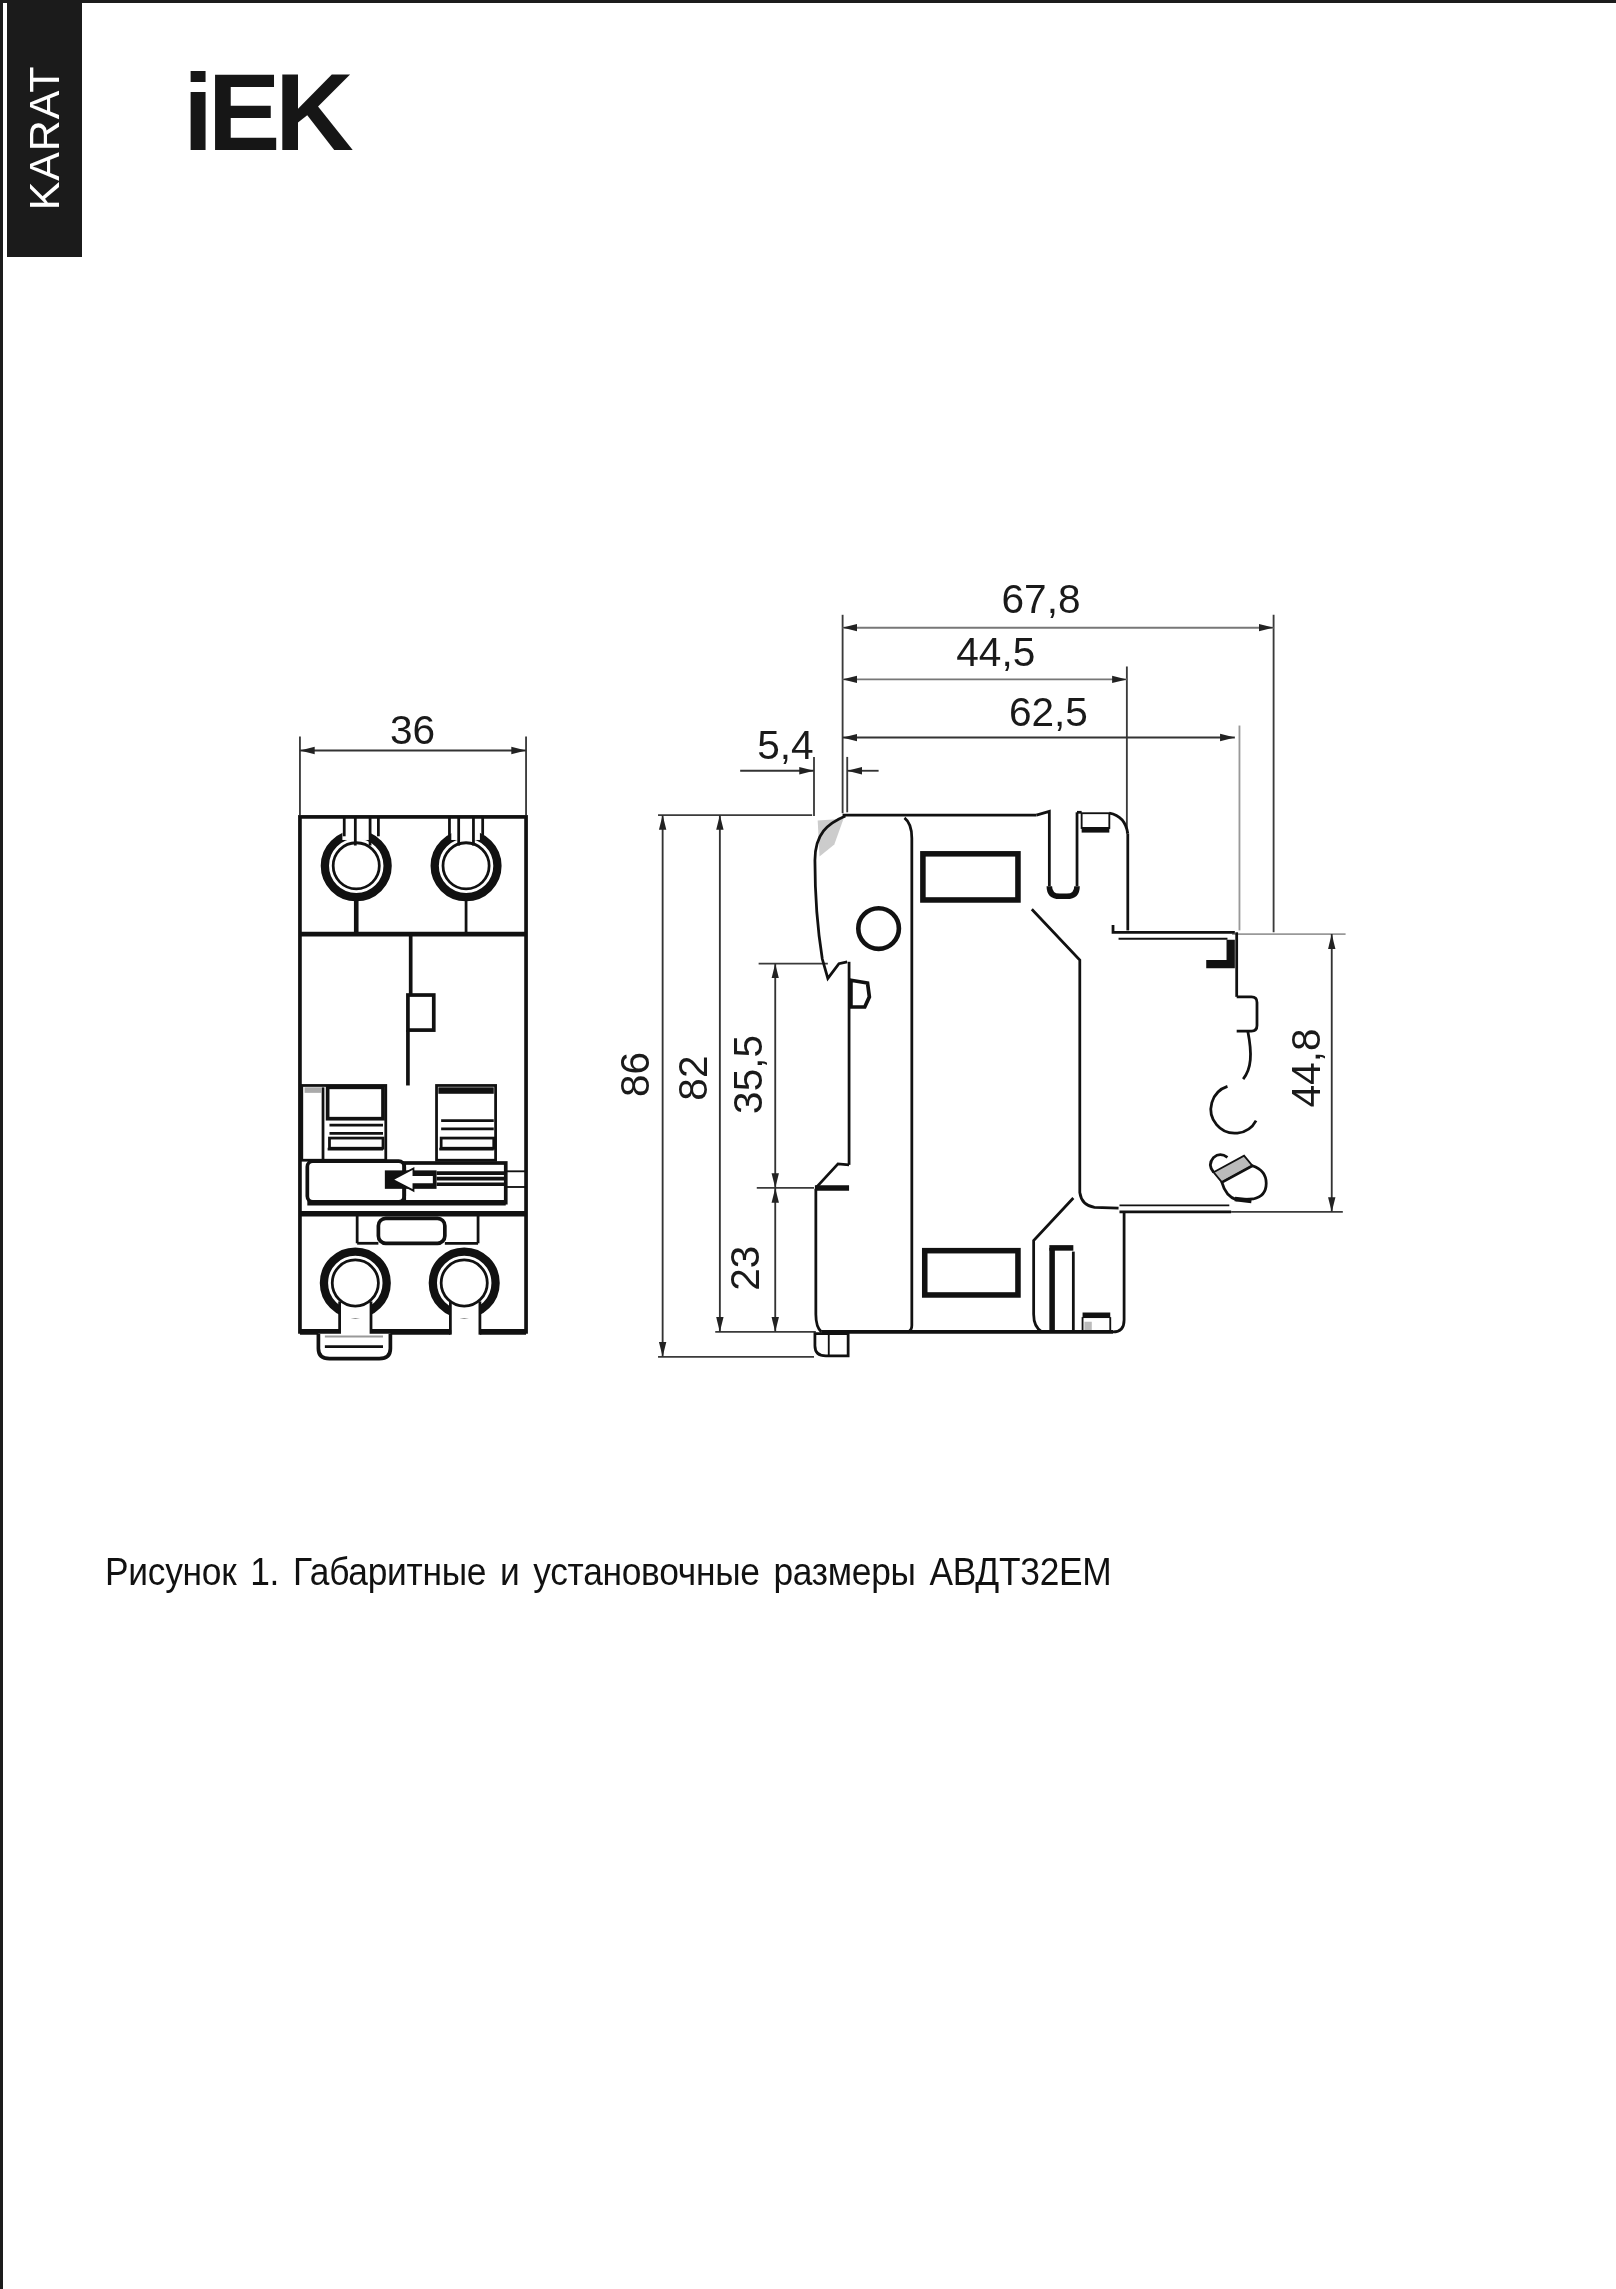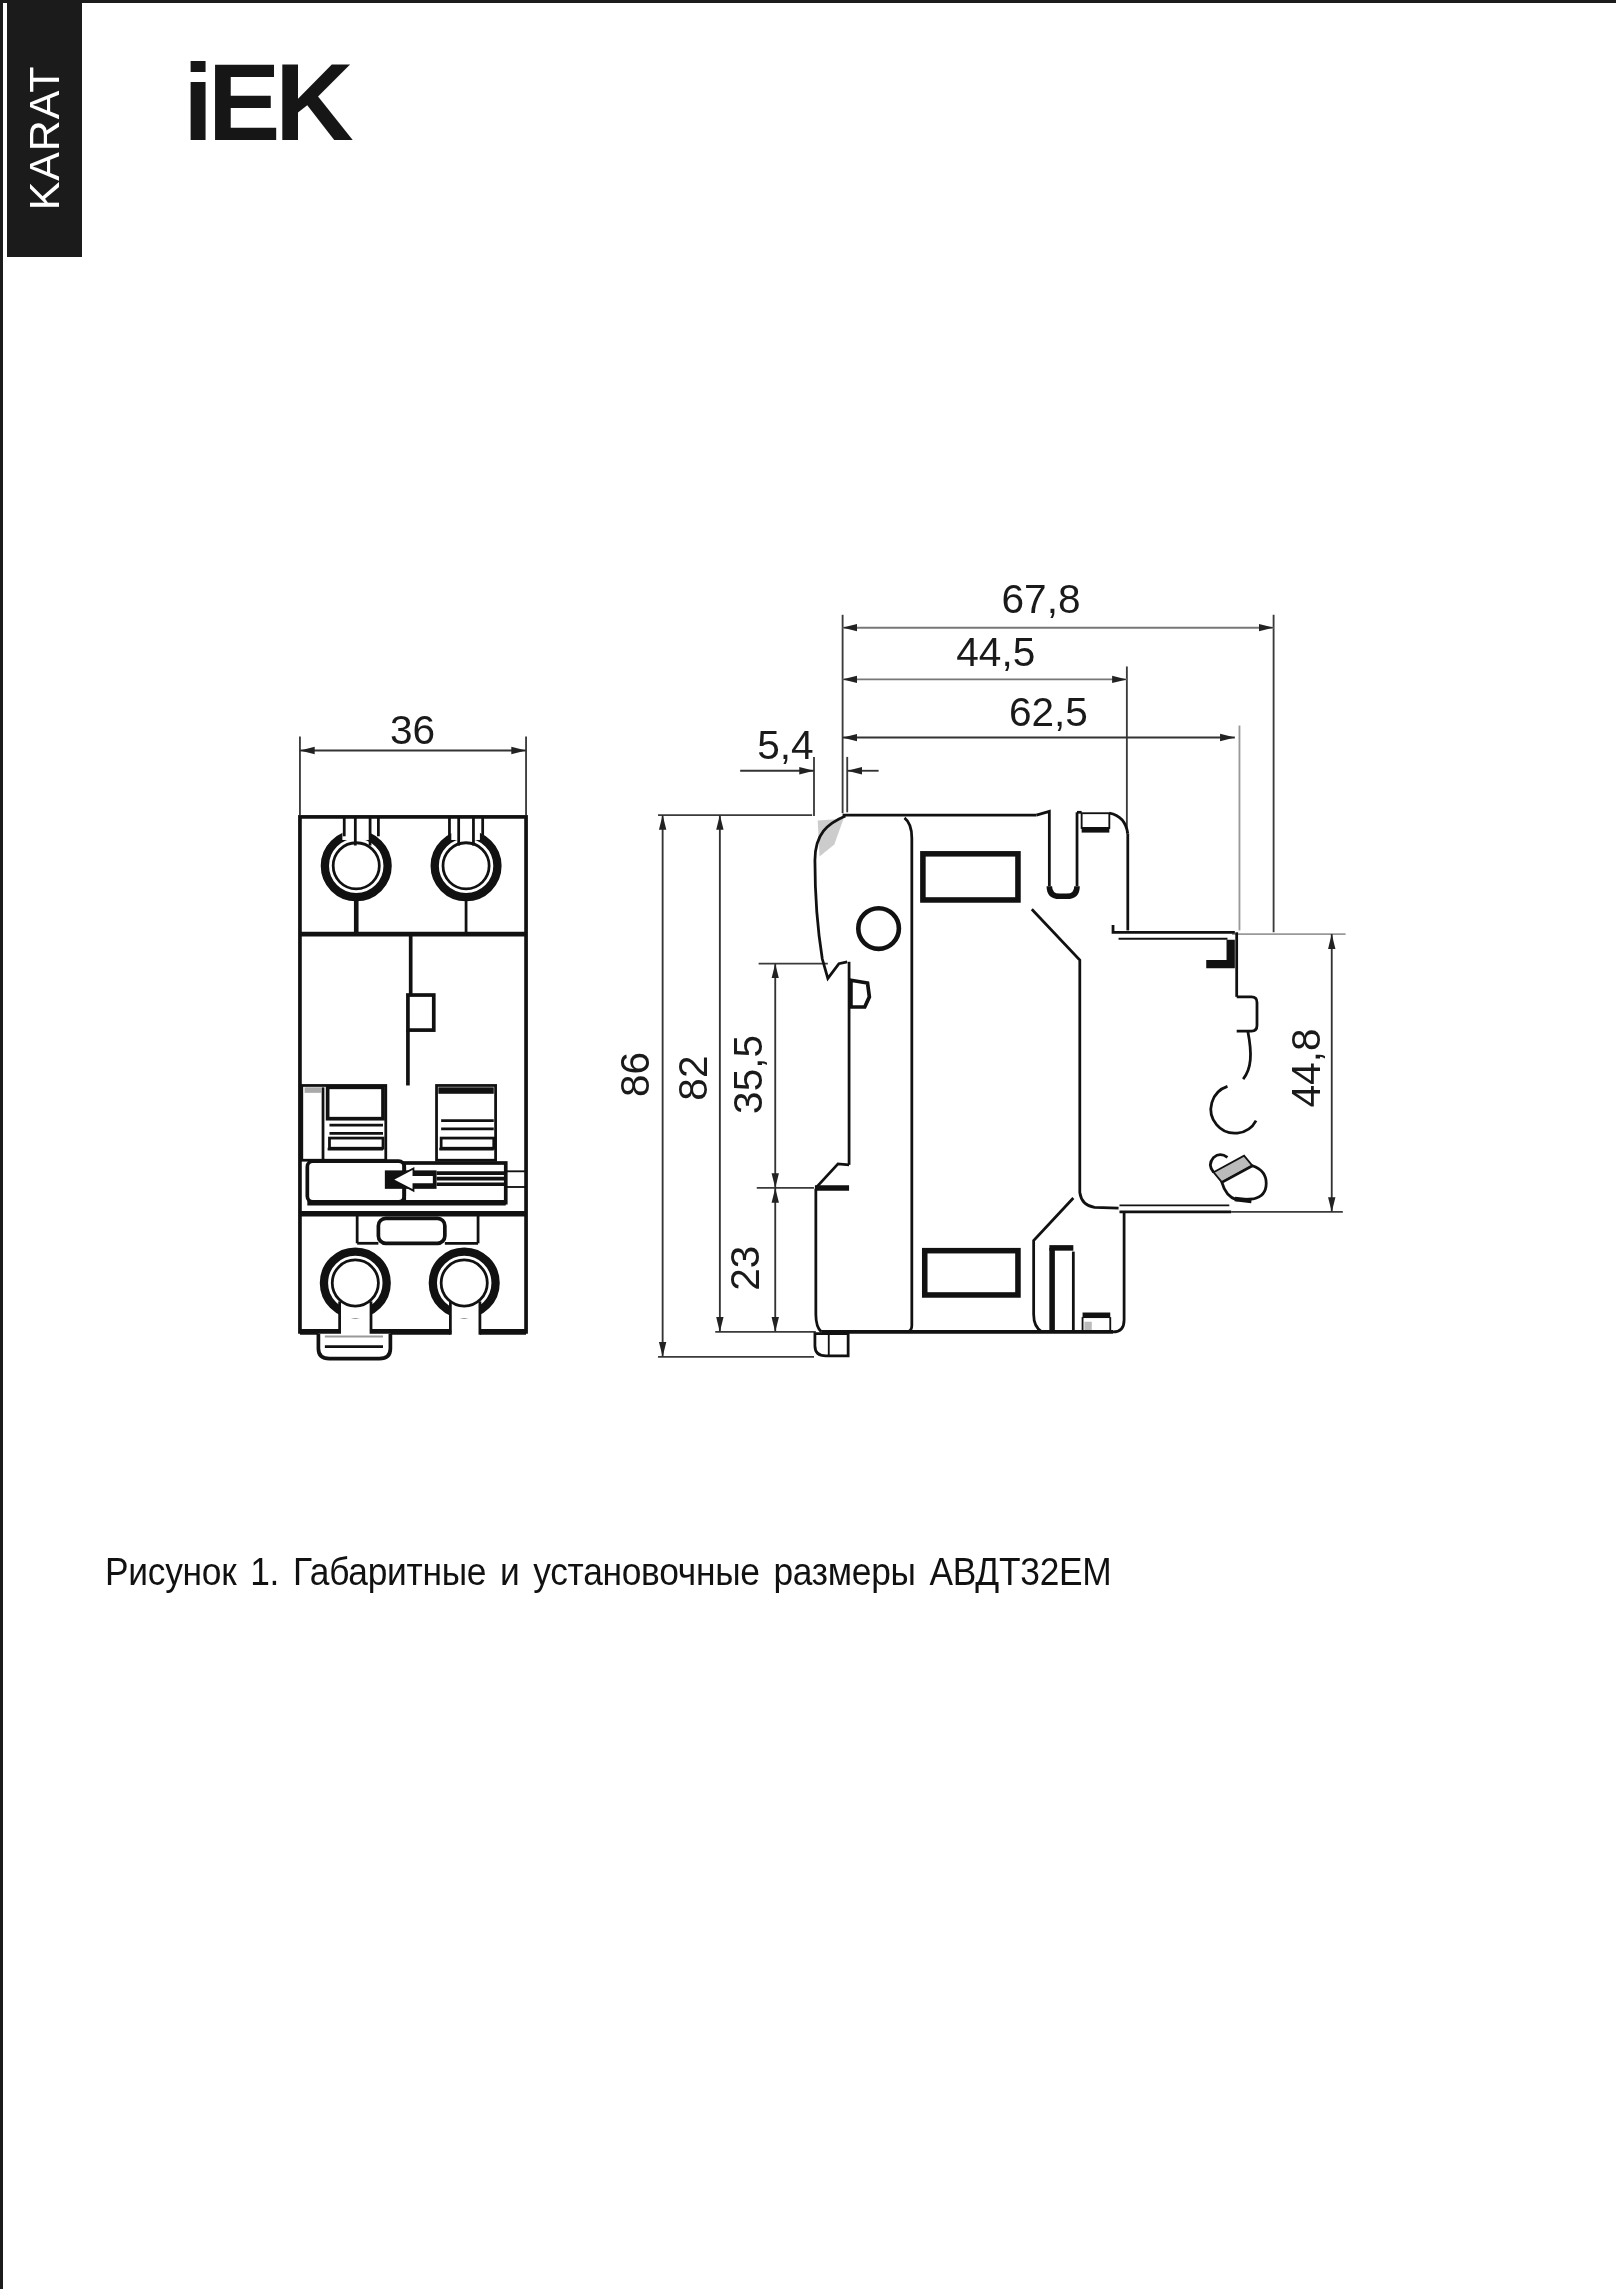--- a/index.html
+++ b/index.html
@@ -13,21 +13,21 @@
   .karat-tab{
     position:absolute;left:6.5px;top:0;width:75px;height:257px;background:#1b1b1b;
   }
   .karat-label{
     position:absolute;left:37px;top:138px;
     transform:translate(-50%,-50%) rotate(-90deg);
     color:#ffffff;font-size:43px;letter-spacing:0.9px;white-space:nowrap;
     font-family:"Liberation Sans", sans-serif;
   }
   .iek-logo{
-    position:absolute;left:183px;top:48px;
+    position:absolute;left:183px;top:58px;
     font-weight:bold;font-size:109px;letter-spacing:-5.5px;color:#161616;
     font-family:"Liberation Sans", sans-serif;line-height:1;
   }
   .drawing-svg{position:absolute;left:0;top:0;}
   .caption{
     position:absolute;left:105px;top:1551px;width:1015px;
     font-size:38px;color:#111;word-spacing:4.6px;letter-spacing:-0.3px;
     transform:scaleX(0.93);transform-origin:left top;white-space:nowrap;
   }
   svg text{

